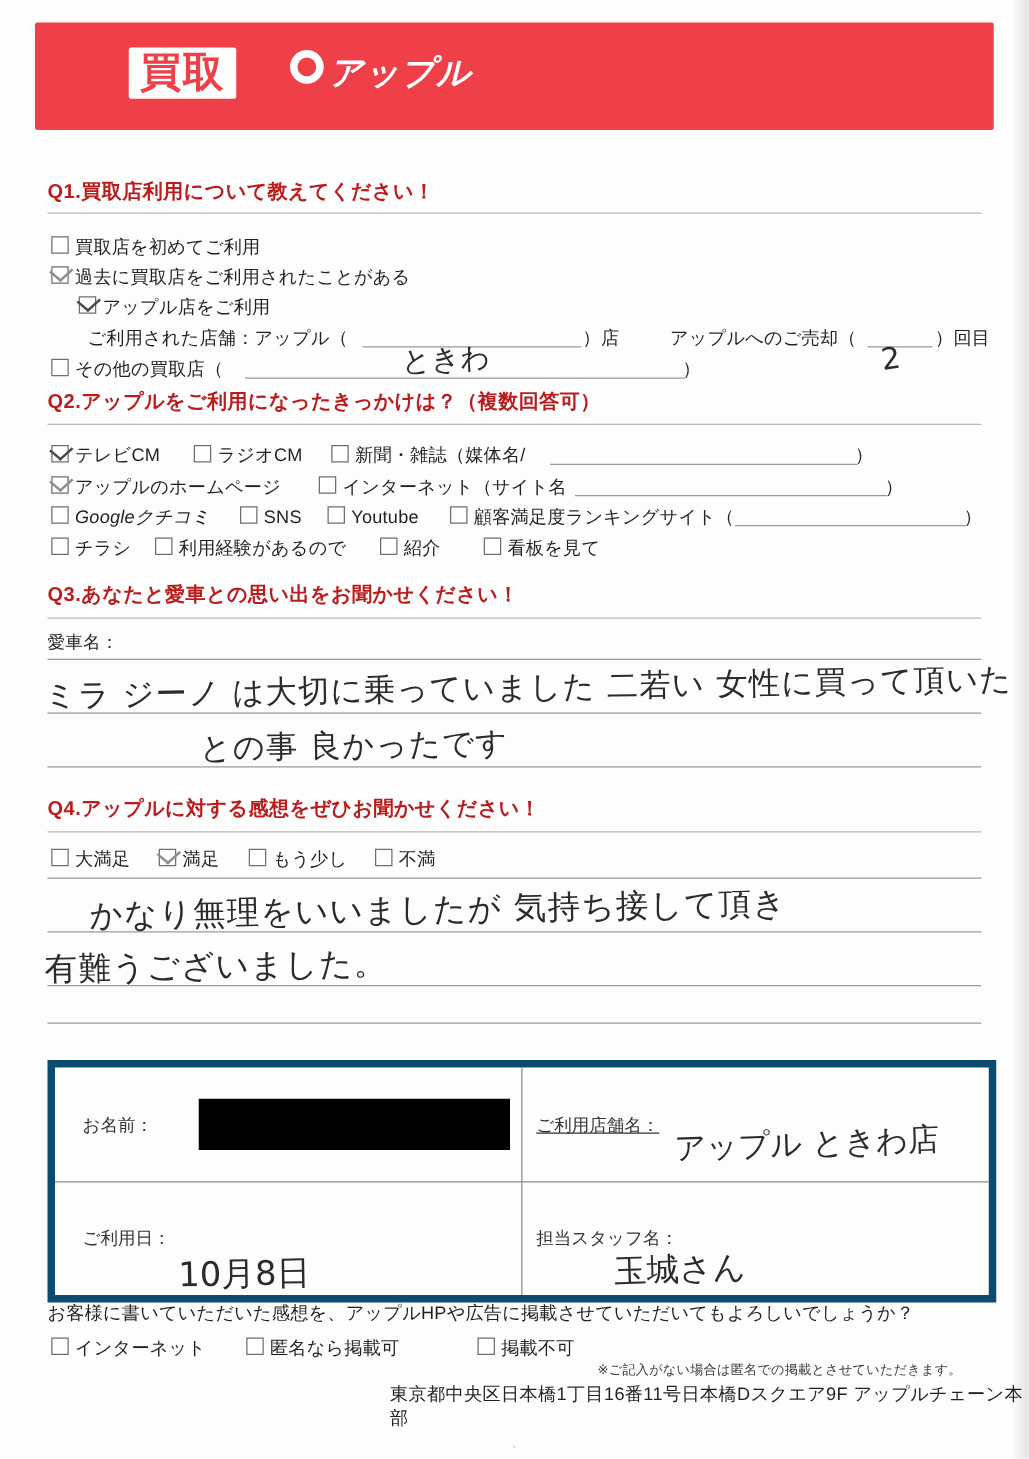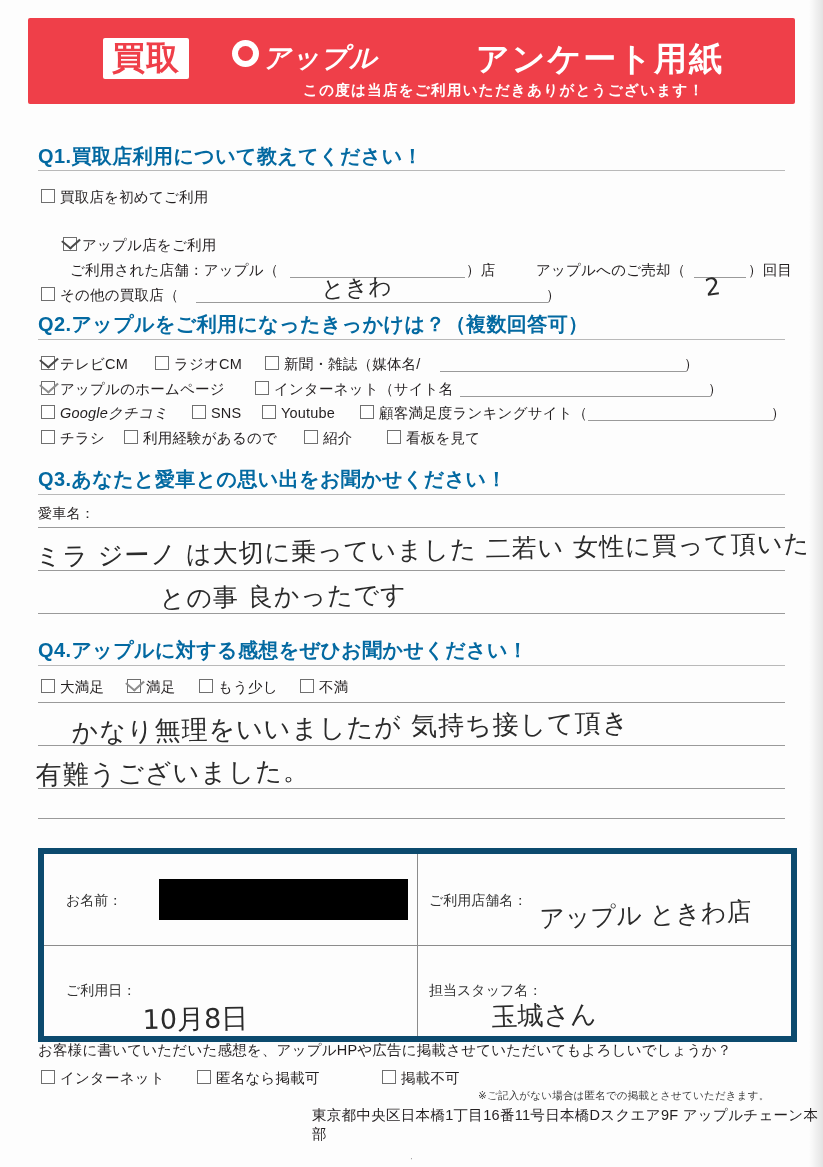--- a/index.html
+++ b/index.html
@@ -98,24 +98,24 @@
     top: 63px;
     color: #ffffff;
     font-size: 14.5px;
     letter-spacing: 1.3px;
     font-weight: bold;
   }
 
   
   .q-title {
     position: absolute;
-    font-size: 20px;
+    font-size: 16px;
     font-weight: bold;
     letter-spacing: 0.4px;
-    color: #0369a1;
+    color: #b91c1c;
   }
   .rule {
     position: absolute;
     background: #b9b9b9;
     height: 1px;
   }
   .row {
     position: absolute;
     font-size: 14.5px;
     letter-spacing: 0.2px;
@@ -232,32 +232,33 @@
 
 <div class="page">
 
   <div class="banner">
     <div class="banner-inner">
       <div class="kaitori-box">買取</div>
       <div class="apple-logo">
         <span class="apple-mark"></span>
         <span class="apple-text">アップル</span>
       </div>
-      <div class="banner-title">アンケート用紙</div>
-      <div class="banner-sub">この度は当店をご利用いただきありがとうございます！</div>
     </div>
   </div>
 
   <div class="q-title" style="left:38px; top:143px;">Q1.買取店利用について教えてください！</div>
   <div class="rule" style="left:38px; top:170px; width:747px;"></div>
 
   <div class="row" style="left:41px; top:188px;">
     <span class="cb"></span><span>買取店を初めてご利用</span>
   </div>
 
+  <div class="row" style="left:41px; top:212px;">
+    <span class="cb checked"></span><span>過去に買取店をご利用されたことがある</span>
+  </div>
 
   <div class="row" style="left:63px; top:236px;">
     <span class="cb checked dark"></span><span>アップル店をご利用</span>
   </div>
 
   <div class="row" style="left:70px; top:261px;">
     <span>ご利用された店舗：アップル（</span>
   </div>
   <div class="line" style="left:290px; top:277px; width:175px;"></div>
   <div class="hw" style="left:322px; top:274px; font-size:23px; transform:rotate(-3deg);">ときわ</div>
@@ -359,21 +360,21 @@
   <div class="line" style="left:38px; top:818px; width:747px;"></div>
 
   <div class="hw" style="left:72px; top:715px; font-size:26px; letter-spacing:1px; transform:rotate(-1deg);">かなり無理をいいましたが 気持ち接して頂き</div>
   <div class="hw" style="left:36px; top:758px; font-size:26px; letter-spacing:1px; transform:rotate(-1deg);">有難うございました。</div>
 
   <div class="tbl">
     <div class="vline"></div>
     <div class="hline"></div>
 
     <div class="cell-label" style="left:22px; top:38px;">お名前：</div>
-    <div class="cell-label" style="left:385px; top:38px;">ご利用店舗名：</div>
+    <div class="cell-label" style="left:385px; top:38px;text-decoration:underline;">ご利用店舗名：</div>
     <div class="cell-label" style="left:22px; top:128px;">ご利用日：</div>
     <div class="cell-label" style="left:385px; top:128px;">担当スタッフ名：</div>
   </div>
 
   <div class="redaction" style="left:159px; top:879px; width:249px; height:41px;"></div>
 
   <div class="hw" style="left:540px; top:902px; font-size:25px; transform:rotate(-2deg);">アップル ときわ店</div>
   <div class="hw" style="left:143px; top:1002px; font-size:27px; transform:rotate(-1deg);">10月8日</div>
   <div class="hw" style="left:492px; top:1000px; font-size:26px; transform:rotate(-2deg);">玉城さん</div>
 

